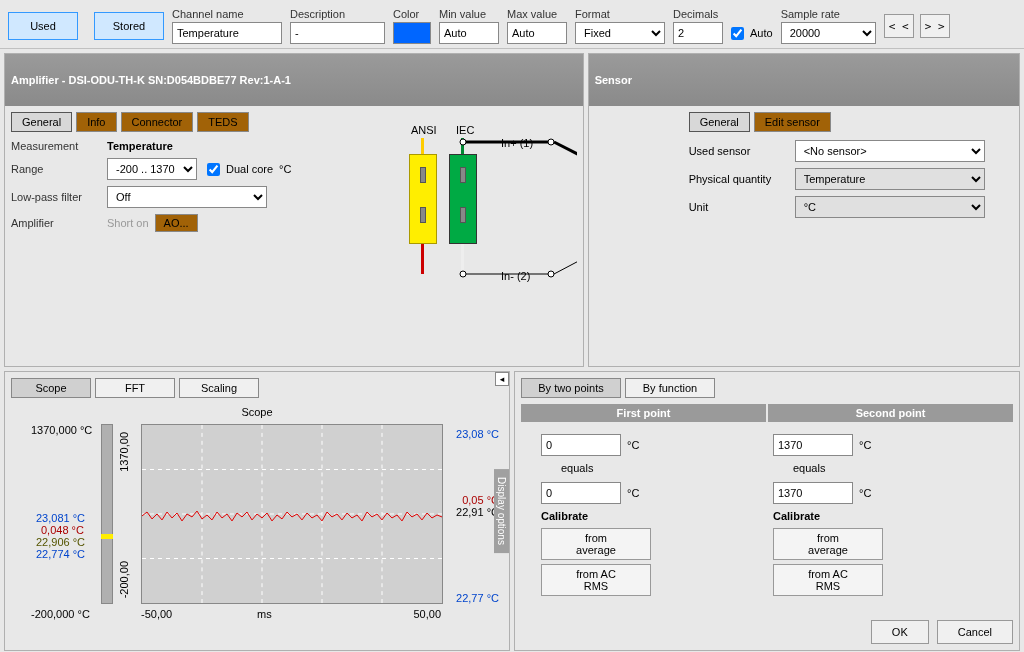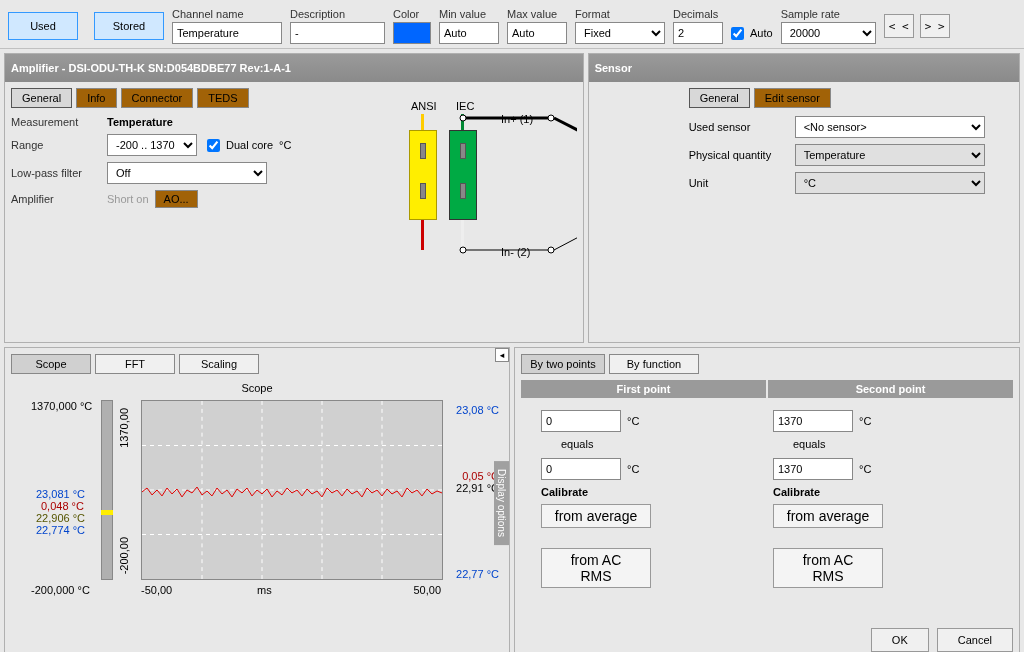--- a/index.html
+++ b/index.html
@@ -10,21 +10,21 @@
 .tb-group { display: flex; flex-direction: column; gap: 2px; }
 .tb-label { font-size: 11px; color: #333; }
 .btn-toggle { width: 70px; height: 28px; border: 1.5px solid #3399ff; background: #d0e8ff; display: flex; align-items: center; justify-content: center; cursor: pointer; }
 .btn-toggle + .btn-toggle { margin-left: 8px; }
 input[type=text], select { border: 1px solid #888; padding: 2px 4px; height: 22px; background: #fff; font-size: 11px; }
 .color-swatch { width: 38px; height: 22px; border: 1px solid #888; }
 .cb { display: flex; align-items: center; gap: 3px; }
 .nav-btn { width: 30px; height: 24px; border: 1px solid #999; background: #f0f0f0; display: flex; align-items: center; justify-content: center; cursor: pointer; font-family: monospace; }
 .panels { display: flex; gap: 4px; padding: 4px; }
 .panel { background: #e8e8e8; border: 1px solid #b0b0b0; flex: 1; }
-.panel-hdr { background: linear-gradient(#9a9a9a,#8a8a8a); color: #fff; font-weight: bold; padding: 8px 6px; font-size: 11px; }
+.panel-hdr { background: linear-gradient(#9a9a9a,#8a8a8a); color: #fff; font-weight: bold; padding: 20px 6px; font-size: 11px; }
 .panel-body { padding: 6px; }
 .tabs { display: flex; gap: 4px; margin-bottom: 8px; }
 .tab { border: 1px solid #888; padding: 3px 10px; background: #a16207; cursor: pointer; font-size: 11px; }
 .tab.active { background: #d8d8d8; border-color: #555; }
 .form-row { display: flex; align-items: center; margin-bottom: 6px; gap: 6px; }
 .form-lbl { width: 90px; color: #333; }
 .bold { font-weight: bold; }
 .amp-left { float: left; width: 300px; }
 .amp-right { margin-left: 310px; position: relative; height: 200px; }
 .connector { position: absolute; width: 28px; height: 90px; border: 1px solid #333; }
@@ -35,21 +35,21 @@
 .lower-left { flex: 1; background: #e8e8e8; border: 1px solid #b0b0b0; padding: 6px; position: relative; }
 .lower-right { flex: 1; background: #e8e8e8; border: 1px solid #b0b0b0; padding: 6px; display: flex; flex-direction: column; }
 .scope-tabs { display: flex; gap: 4px; margin-bottom: 6px; }
 .scope-tab { border: 1px solid #888; padding: 3px 0; width: 80px; text-align: center; background: #f0f0f0; cursor: pointer; font-size: 11px; }
 .scope-tab.active { background: #d0d0d0; }
 .scope-canvas { position: relative; height: 220px; }
 .scope-plot { position: absolute; left: 130px; right: 60px; top: 20px; bottom: 20px; background: #d0d0d0; border: 1px solid #888; }
 .points-hdr { background: #9a9a9a; color: #fff; padding: 3px 6px; text-align: center; font-weight: bold; font-size: 11px; }
 .points-cols { display: flex; gap: 12px; }
 .points-col { flex: 1; }
-.small-btn { border: 1px solid #999; background: #f4f4f4; padding: 3px 12px; cursor: pointer; font-size: 14px; display: inline-block; margin-bottom: 20px; width: 110px; text-align: center; }
+.small-btn { border: 1px solid #999; background: #f4f4f4; padding: 3px 24px; cursor: pointer; font-size: 11px; display: inline-block; margin-bottom: 4px; width: 110px; text-align: center; }
 .footer-btns { display: flex; gap: 8px; justify-content: flex-end; margin-top: auto; padding-top: 8px; }
 .footer-btn { border: 1px solid #999; background: #f0f0f0; padding: 5px 20px; cursor: pointer; font-size: 11px; }
 .sidebar-handle { position: absolute; right: 0; top: 50%; transform: translateY(-50%); writing-mode: vertical-rl; background: #a0a0a0; color: #fff; padding: 8px 2px; font-size: 10px; cursor: pointer; }
 .collapse-btn { position: absolute; right: 0; top: 0; width: 14px; height: 14px; border: 1px solid #888; background: #fff; font-size: 9px; text-align: center; line-height: 12px; cursor: pointer; }
 .sensor-panel-right { padding-left: 100px; }
 </style>
 </head>
 <body>
 
 <div class="window">
@@ -237,21 +237,21 @@
         <div style="position:absolute;right:4px;bottom:20px;color:#0044cc">22,77 °C</div>
         <div style="position:absolute;left:130px;bottom:4px">-50,00</div>
         <div style="position:absolute;left:50%;bottom:4px">ms</div>
         <div style="position:absolute;right:62px;bottom:4px">50,00</div>
       </div>
       <div class="sidebar-handle">Display options</div>
     </div>
 
     <div class="lower-right">
       <div class="scope-tabs">
-        <div class="scope-tab active" style="width:84px">By two points</div>
+        <div class="scope-tab active" style="width:100px">By two points</div>
         <div class="scope-tab" style="width:90px">By function</div>
       </div>
       <div style="display:flex;gap:2px">
         <div class="points-hdr" style="flex:1">First point</div>
         <div class="points-hdr" style="flex:1">Second point</div>
       </div>
       <div class="points-cols" style="padding:12px 20px">
         <div class="points-col">
           <div class="form-row">
               <input type="text" style="width: 80px;" value="0">

